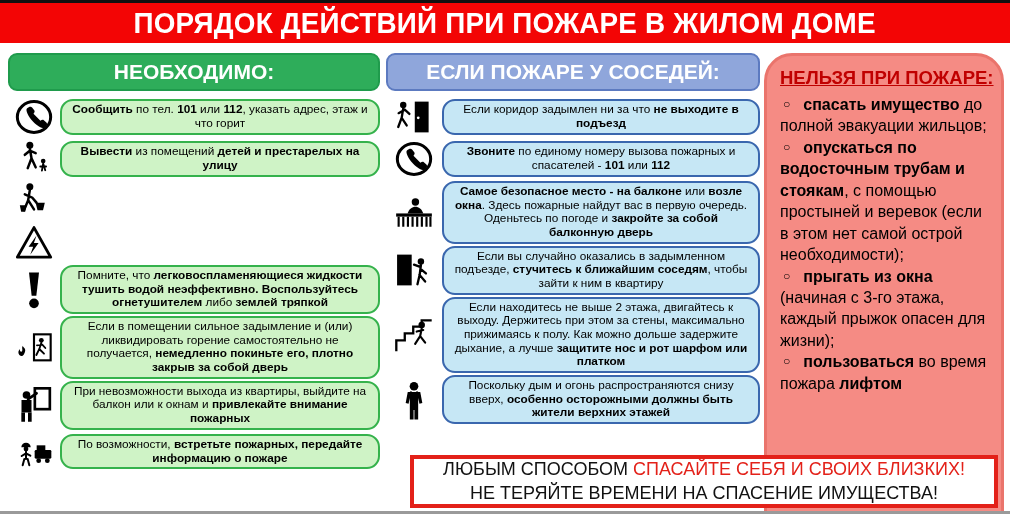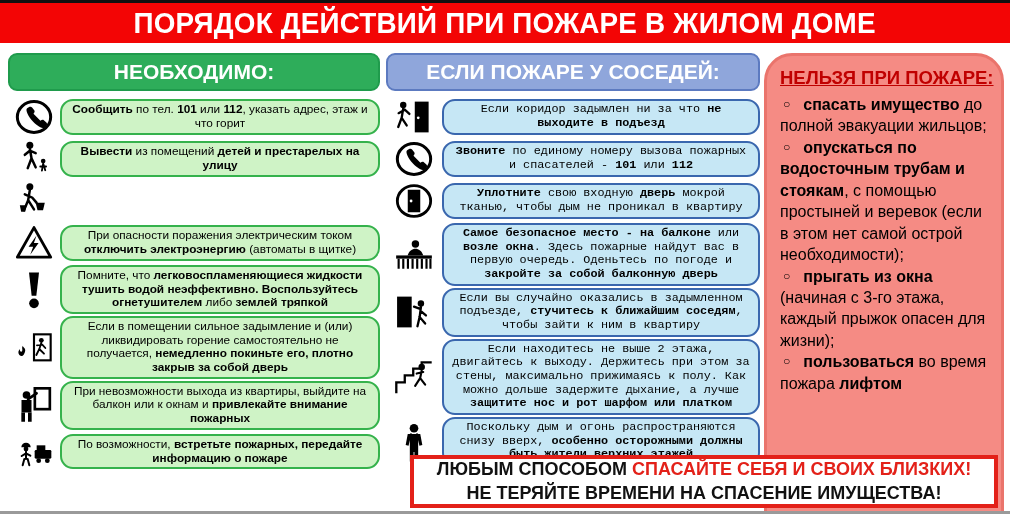--- a/index.html
+++ b/index.html
@@ -27,38 +27,38 @@
   .col-mid .col-header{background:var(--blue_header);border-color:var(--blue_header_border);}
   .row{display:flex;align-items:center;margin-bottom:2px;}
   .icon-cell{width:52px;min-width:52px;display:flex;align-items:center;justify-content:center;color:#000;}
   .icon-cell svg{width:40px;height:40px;}
   .col-mid .icon-cell{width:56px;min-width:56px;}
   .box{
     flex:1;border:2px solid;border-radius:13px;padding:2px 8px;text-align:center;
     font-size:11.8px;line-height:1.16;color:#000;box-sizing:border-box;
   }
   .col-left .box{background:var(--green_item_bg);border-color:var(--green_item_border);}
-  .col-mid .box{background:var(--blue_item_bg);border-color:var(--blue_item_border);font-family:Liberation Mono, monospace;}
+  .col-mid .box{background:var(--blue_item_bg);border-color:var(--blue_item_border);}
   .box b{font-weight:bold;}
   .col-forbid{
     position:absolute;left:764px;top:50px;width:240px;height:508px;box-sizing:border-box;
     background:var(--pink_bg);border:3px solid var(--pink_border);border-radius:28px;
     padding:11px 12px 8px 13px;
   }
   .forbid-header{
     color:var(--dark_red);font-weight:bold;font-size:18.5px;text-decoration:underline;
     margin-bottom:5px;white-space:nowrap;
   }
   .forbid-item{font-size:16px;line-height:1.34;color:#000;}
   .forbid-item .bullet{display:inline-block;margin:0 13px 0 3px;font-size:12px;vertical-align:2px;}
   .banner{
     position:absolute;left:410px;top:452px;width:588px;height:53px;box-sizing:border-box;
     background:#fff;border:4px solid var(--banner_red);
     display:flex;flex-direction:column;align-items:center;justify-content:center;
-    font-weight:bold;font-size:18px;line-height:1.3;color:#111;text-align:center;white-space:nowrap;
+    font-weight:normal;font-size:18px;line-height:1.3;color:#111;text-align:center;white-space:nowrap;
   }
   .banner .red{color:var(--banner_red);}
 </style>
 </head>
 <body>
 
 <div class="poster">
 
   <div class="title-bar">
     <span>ПОРЯДОК ДЕЙСТВИЙ ПРИ ПОЖАРЕ В ЖИЛОМ ДОМЕ</span>
@@ -97,21 +97,20 @@
             </svg>
           </span>
         </div>
         <div class="row">
           <span class="icon-cell">
             <svg viewBox="0 0 48 48">
               <path d="M24 5.5 44 41H4Z" fill="none" stroke="currentColor" stroke-width="3.4" stroke-linejoin="round"></path>
               <path fill="currentColor" d="M27 15l-9.5 13.5h5.5L19.5 38l10-14h-5.6z"></path>
             </svg>
           </span>
-          <div class="box">При опасности поражения электрическим током <b>отключить электроэнергию</b> (автоматы в щитке)</div>
         </div>
         <div class="row">
           <span class="icon-cell">
             <svg viewBox="0 0 48 48">
               <path fill="currentColor" d="M18 3h12l-3.2 28h-5.6z"></path>
               <circle cx="24" cy="40" r="5.8" fill="currentColor"></circle>
             </svg>
           </span>
           <div class="box">Помните, что <b>легковоспламеняющиеся жидкости тушить водой неэффективно. Воспользуйтесь огнетушителем</b> либо <b>землей тряпкой</b></div>
         </div>
@@ -173,30 +172,20 @@
           <span class="icon-cell">
             <svg viewBox="0 0 48 48">
               <ellipse cx="24" cy="24" rx="20" ry="18.5" fill="none" stroke="currentColor" stroke-width="3.6"></ellipse>
               <path fill="currentColor" d="M15.5 13.8c2.6-2.4 5-2.6 6.2-1.2l2.6 3.2c.9 1.2.4 2.8-.9 4.2l8.3 8.6c1.4-1.2 3-1.6 4.1-.7l3.1 2.7c1.4 1.3 1 3.7-1.5 6.1-1.9 1.8-8.4-.8-14.4-7-6-6.3-9.4-14.1-7.5-15.9z"></path>
             </svg>
           </span>
           <div class="box"><b>Звоните</b> по единому номеру вызова пожарных и спасателей - <b>101</b> или <b>112</b></div>
         </div>
         <div class="row">
           <span class="icon-cell">
-            <svg viewBox="0 0 48 48">
-              <ellipse cx="24" cy="24" rx="20" ry="18.5" fill="none" stroke="currentColor" stroke-width="3.4"></ellipse>
-              <rect x="16.5" y="10.5" width="15" height="27" fill="currentColor"></rect>
-              <circle cx="20.5" cy="24" r="1.7" fill="#fff"></circle>
-            </svg>
-          </span>
-          <div class="box"><b>Уплотните</b> свою входную <b>дверь</b> мокрой тканью, чтобы дым не проникал в квартиру</div>
-        </div>
-        <div class="row">
-          <span class="icon-cell">
             <svg viewBox="0 0 56 48">
               <circle cx="30" cy="10" r="5.2" fill="currentColor"></circle>
               <path d="M19 26c2-6.5 6.5-9.5 11-9.5S39 19.5 41 26z" fill="currentColor"></path>
               <rect x="3" y="26" width="50" height="4.5" fill="currentColor"></rect>
               <path d="M6.5 30.5v14M13 30.5v14M19.5 30.5v14M26 30.5v14M32.5 30.5v14M39 30.5v14M45.5 30.5v14M51 30.5v14" stroke="currentColor" stroke-width="3"></path>
             </svg>
           </span>
           <div class="box"><b>Самое безопасное место - на балконе</b> или <b>возле окна</b>. Здесь пожарные найдут вас в первую очередь. Оденьтесь по погоде и <b>закройте за собой балконную дверь</b></div>
         </div>
         <div class="row">

